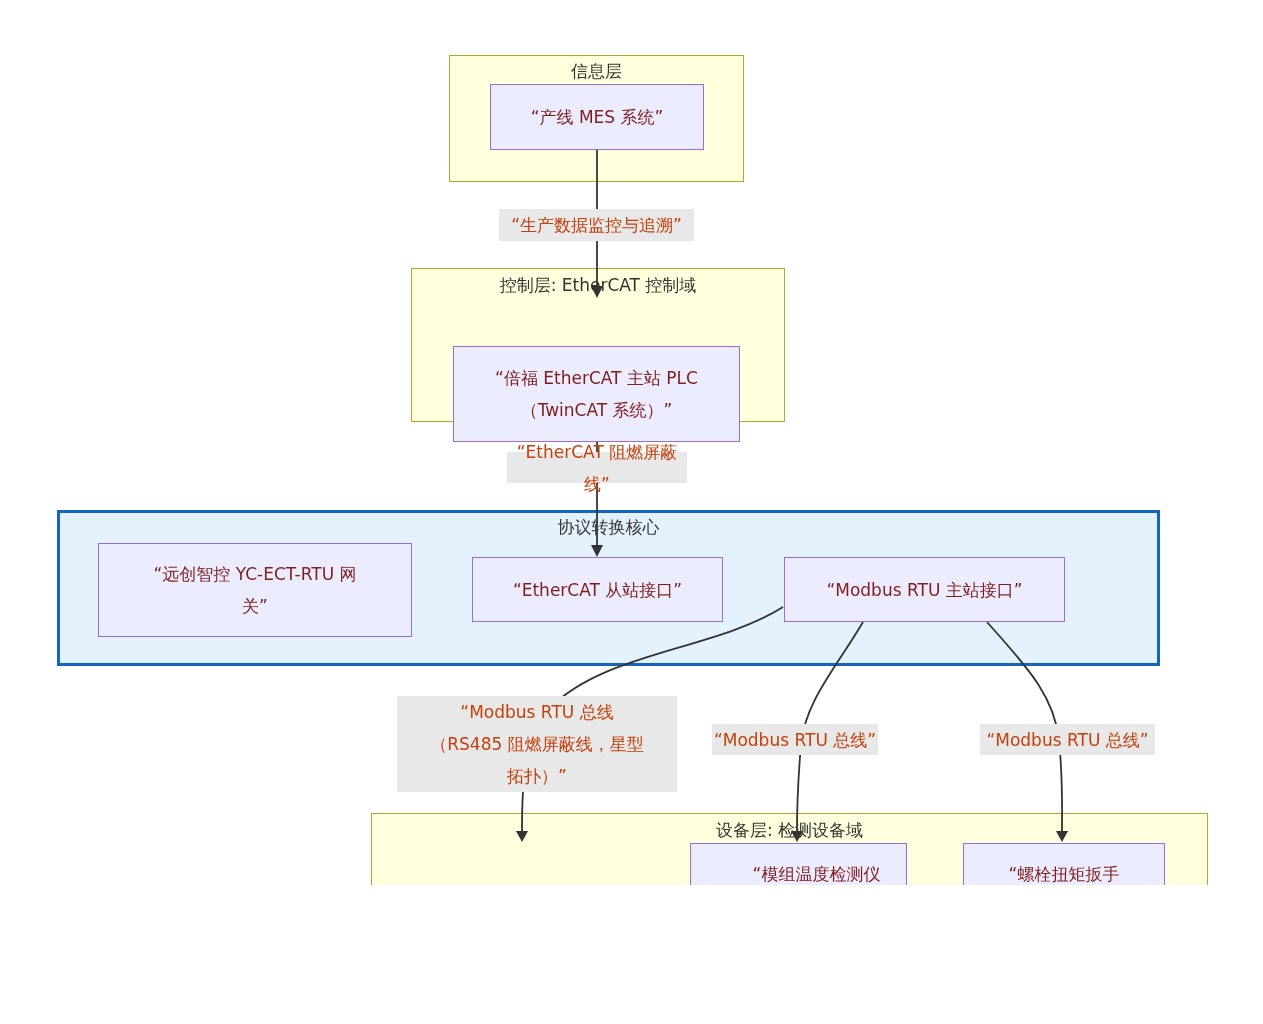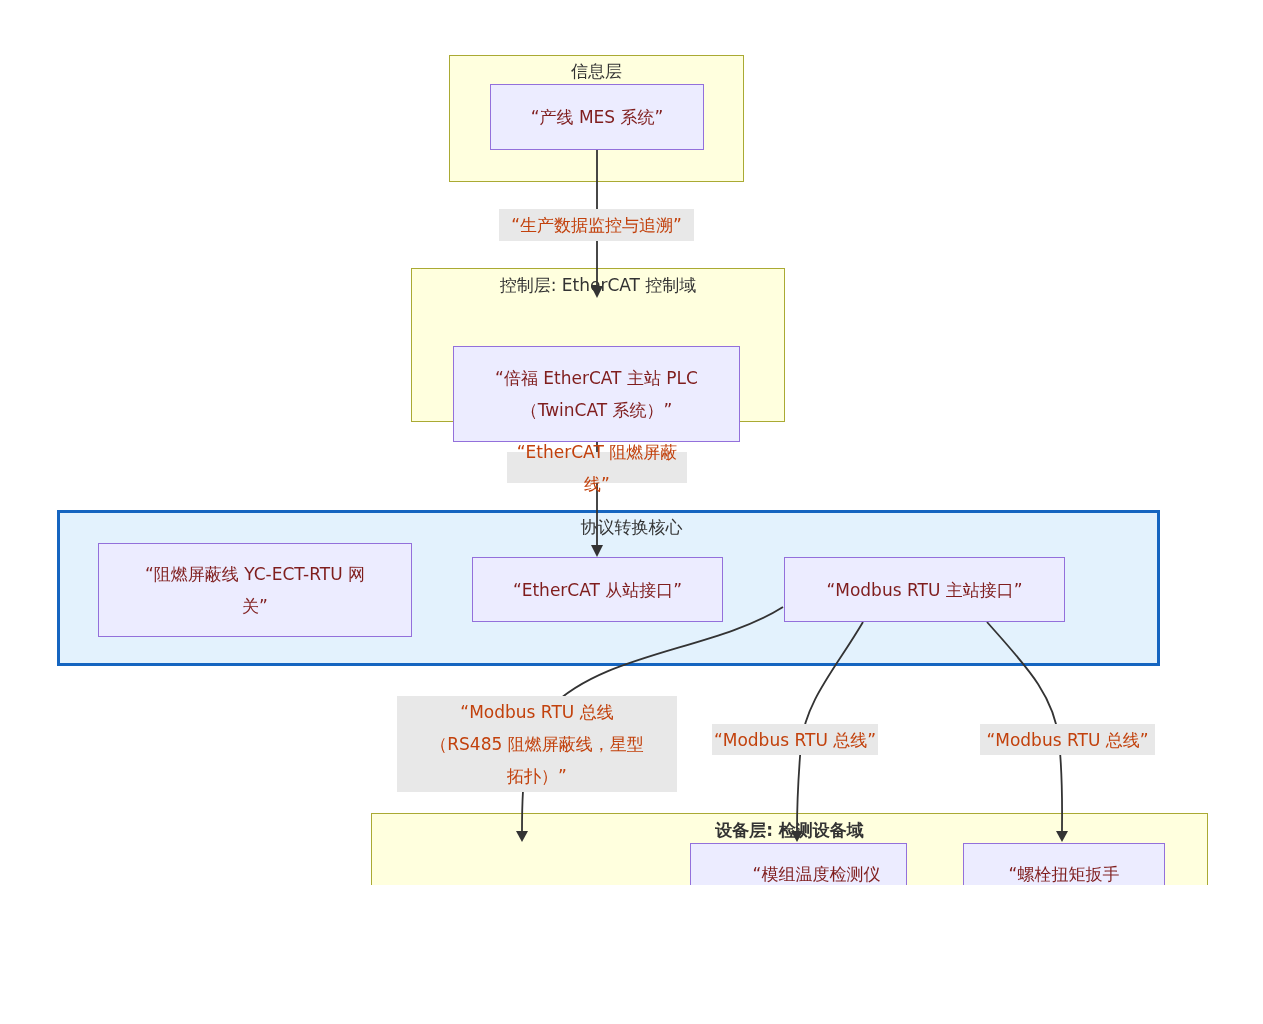--- a/index.html
+++ b/index.html
@@ -69,24 +69,24 @@
 
 <div class="canvas">
 
   <div class="cluster" style="left:449px; top:55px; width:295px; height:127px;"></div>
   <div class="cluster-title" style="left:449px; top:60px; width:295px;">信息层</div>
 
   <div class="cluster" style="left:411px; top:268px; width:374px; height:154px;"></div>
   <div class="cluster-title" style="left:411px; top:274px; width:374px;">控制层: EtherCAT 控制域</div>
 
   <div class="cluster protocol" style="left:57px; top:510px; width:1103px; height:156px;"></div>
-  <div class="cluster-title" style="left:57px; top:516px; width:1103px;padding-left:23px;">协议转换核心</div>
+  <div class="cluster-title" style="left:57px; top:516px; width:1103px;">协议转换核心</div>
 
   <div class="cluster" style="left:371px; top:813px; width:837px; height:155px;"></div>
-  <div class="cluster-title" style="left:371px; top:819px; width:837px;font-weight:bold;">设备层: 检测设备域</div>
+  <div class="cluster-title" style="left:371px; top:819px; width:837px;">设备层: 检测设备域</div>
 
   <svg class="edge-layer" viewBox="0 0 1263 1024">
     <g>
       <path d="M597,150 L597,287"></path>
       <polygon points="591,286 603,286 597,298"></polygon>
     </g>
     <g>
       <path d="M597,394 L597,546"></path>
       <polygon points="591,545 603,545 597,557"></polygon>
     </g>
@@ -102,21 +102,21 @@
       <path d="M987,622 C1024,664 1054,694 1059,740 C1063,780 1062,808 1062,831"></path>
       <polygon points="1056,831 1068,831 1062,842"></polygon>
     </g>
   </svg>
 
   <div class="node" style="left:490px; top:84px; width:214px; height:66px;">“产线 MES 系统”</div>
 
   <div class="node" style="left:453px; top:314px; width:287px; height:96px;margin-top:32px;">“倍福 EtherCAT 主站 PLC
 （TwinCAT 系统）”</div>
 
-  <div class="node" style="left:98px; top:543px; width:314px; height:94px;">“阻燃屏蔽线 YC-ECT-RTU 网
+  <div class="node" style="left:98px; top:543px; width:314px; height:94px;">“远创智控 YC-ECT-RTU 网
 关”</div>
 
   <div class="node" style="left:472px; top:557px; width:251px; height:65px;">“EtherCAT 从站接口”</div>
 
   <div class="node" style="left:784px; top:557px; width:281px; height:65px;">“Modbus RTU 主站接口”</div>
 
 
   <div class="node" style="left:690px; top:843px; width:217px; height:94px;padding-left:36px;">“模组温度检测仪
 （12台）”</div>
 

